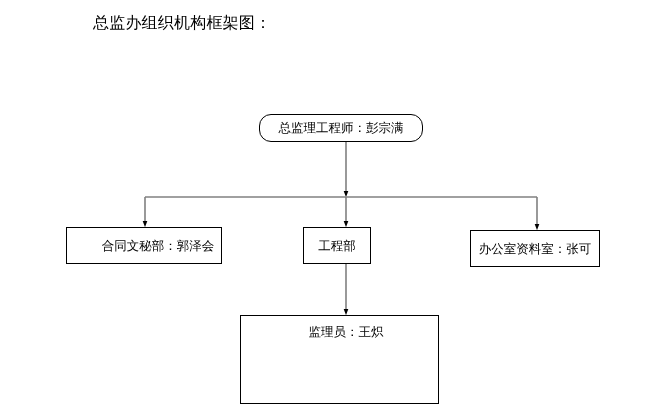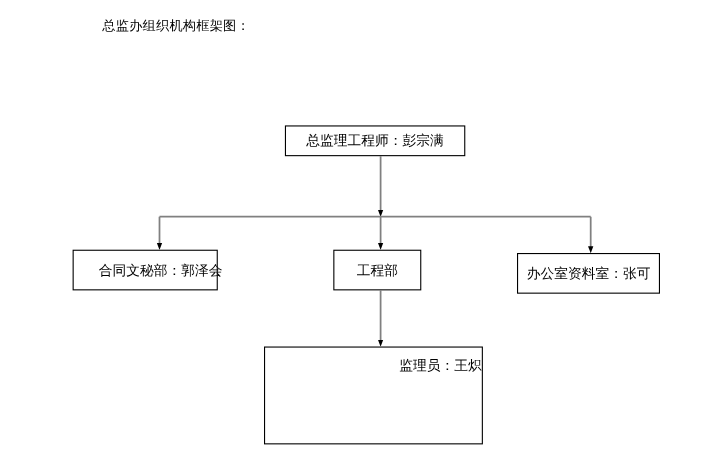--- a/index.html
+++ b/index.html
@@ -21,21 +21,21 @@
     left: 0;
     top: 0;
     width: 658px;
     height: 416px;
   }
 
   .diagram-title {
     position: absolute;
     left: 93px;
     top: 14px;
-    font-size: 12px;
+    font-size: 16px;
     line-height: 18px;
     letter-spacing: 0.2px;
     white-space: nowrap;
     color: #000000;
   }
 
   .node-box {
     position: absolute;
     box-sizing: border-box;
     border: 1px solid #000000;
@@ -48,34 +48,35 @@
     white-space: nowrap;
     color: #000000;
   }
 
   
   #node-director {
     left: 259px;
     top: 114px;
     width: 164px;
     height: 28px;
+    border-radius: 12px;
   }
 
   
   #node-contract {
     left: 66px;
     top: 227px;
-    width: 132px;
+    width: 156px;
     height: 37px;
     padding-left: 28px;
   }
   #node-engineering {
     left: 303px;
     top: 227px;
-    width: 80px;
+    width: 68px;
     height: 37px;
   }
   #node-office {
     left: 470px;
     top: 230px;
     width: 130px;
     height: 37px;
   }
 
   
@@ -84,21 +85,21 @@
     top: 315px;
     width: 199px;
     height: 89px;
     display: block;
     padding: 6px 0 0 13px;
   }
   #node-supervisors .staff-row {
     font-size: 12.5px;
     line-height: 20px;
     white-space: nowrap;
-    text-align: right;
+    text-align: center;
     color: #000000;
   }
 
   #connector-layer {
     position: absolute;
     left: 0;
     top: 0;
     width: 658px;
     height: 416px;
     pointer-events: none;

